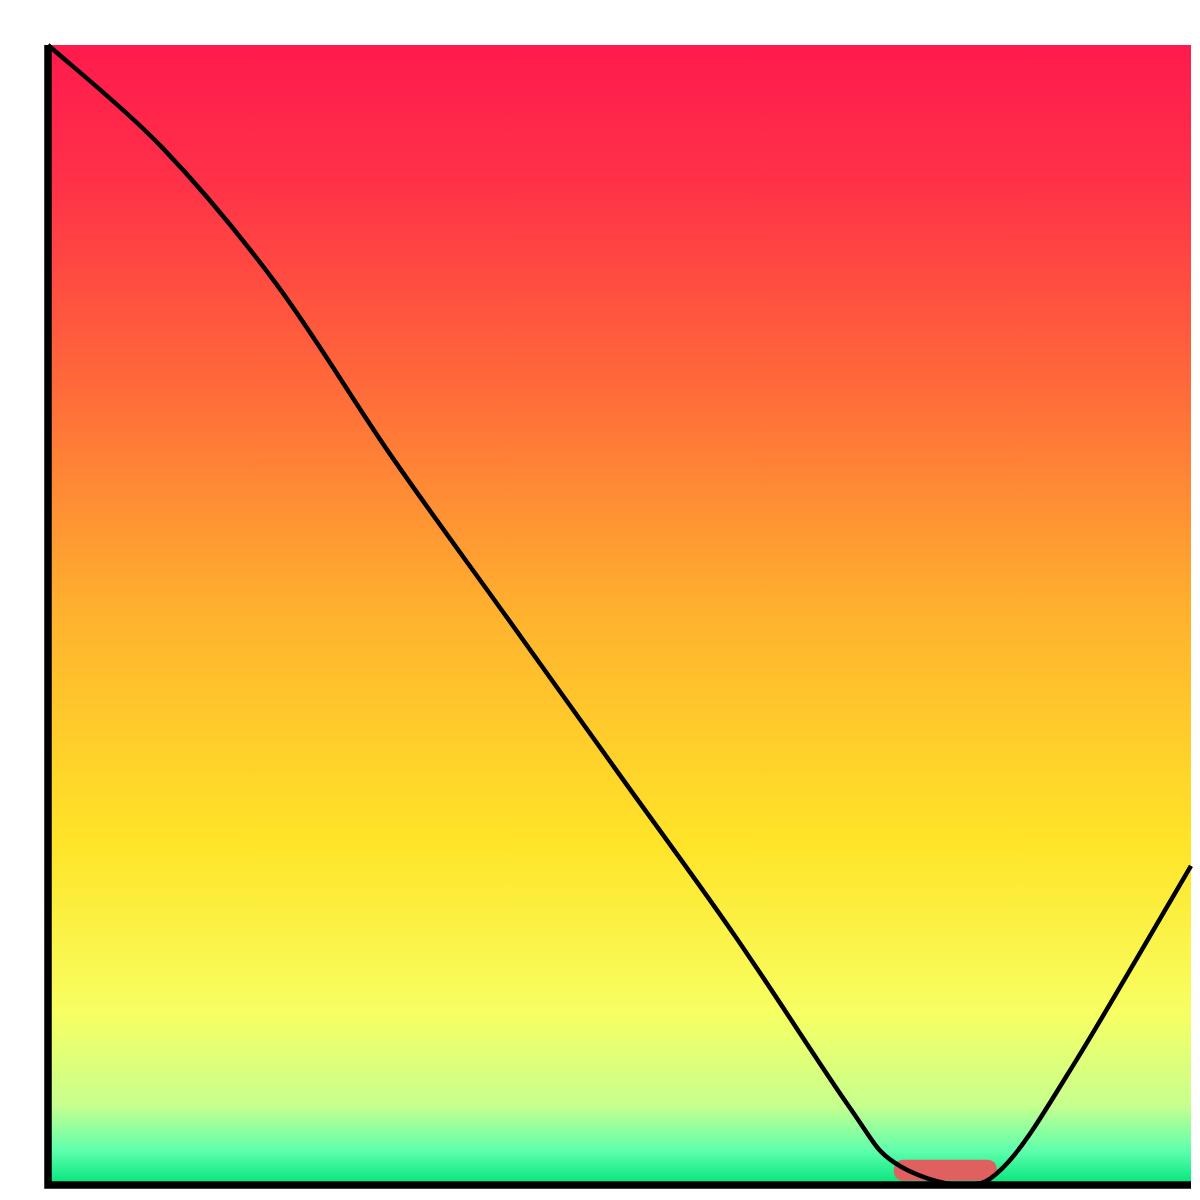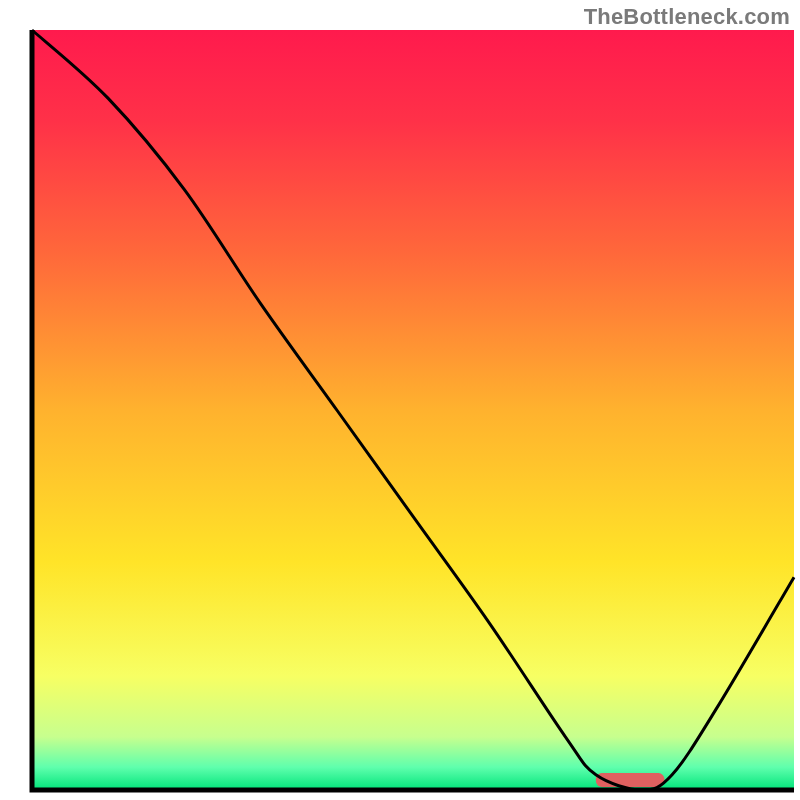--- a/index.html
+++ b/index.html
@@ -31,21 +31,20 @@
     top: 0;
     width: 800px;
     height: 800px;
     display: block;
   }
 </style>
 </head>
 <body>
 
 <div class="wrap">
-  <div class="attribution">TheBottleneck.com</div>
   <svg class="chart" viewBox="0 0 800 800">
     <defs>
       <linearGradient id="bg-grad" x1="0" y1="0" x2="0" y2="1">
           <stop offset="0%" stop-color="#ff1a4d"></stop>
           <stop offset="12%" stop-color="#ff3148"></stop>
           <stop offset="30%" stop-color="#ff6a3a"></stop>
           <stop offset="50%" stop-color="#ffb22e"></stop>
           <stop offset="70%" stop-color="#ffe428"></stop>
           <stop offset="85%" stop-color="#f7ff63"></stop>
           <stop offset="93%" stop-color="#c7ff8e"></stop>

